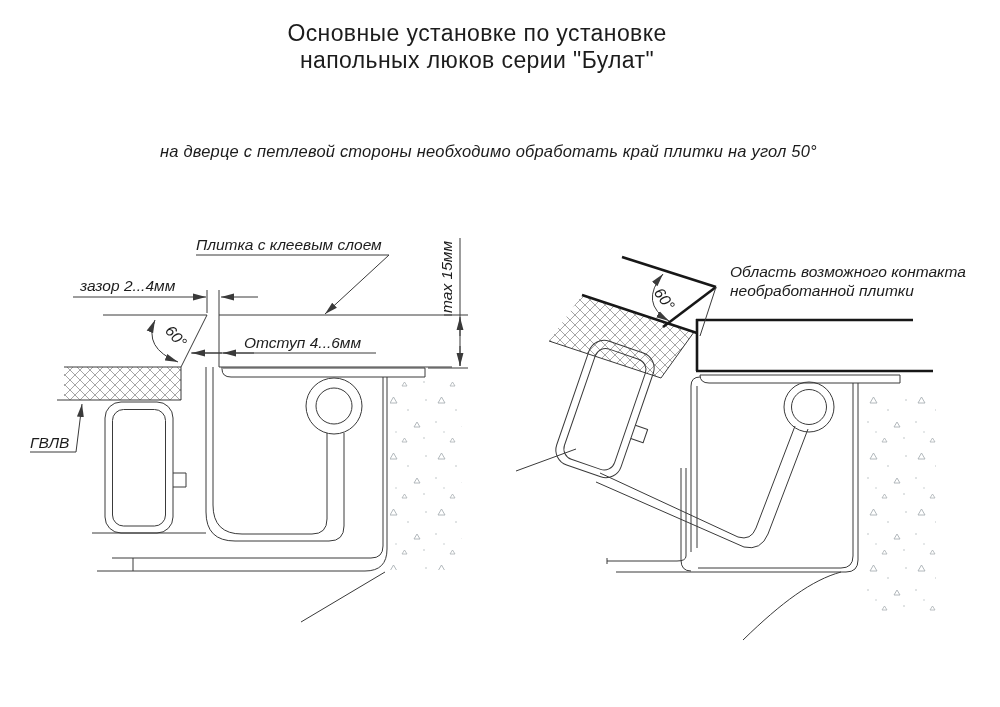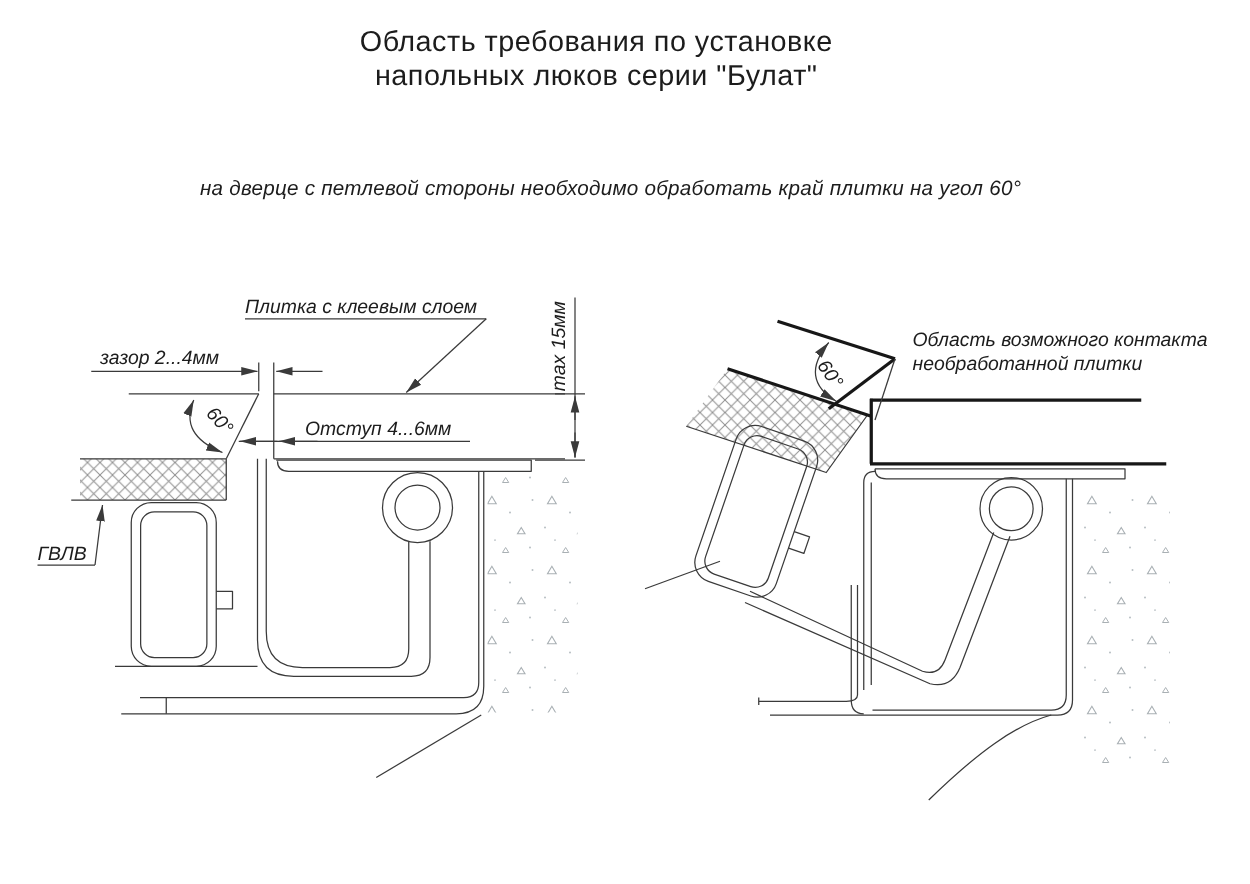--- a/index.html
+++ b/index.html
@@ -17,26 +17,26 @@
   svg .ln{fill:none;stroke:var(--line);stroke-width:1;stroke-linejoin:round;}
   svg .thick{fill:none;stroke:var(--thick);stroke-width:2.6;stroke-linejoin:round;}
   svg .lbl{font-family:"Liberation Sans",sans-serif;font-style:italic;font-size:15.5px;fill:var(--text);}
 </style>
 </head>
 <body>
 
 <div class="page">
 
   <div class="title-block">
-    <div>Область требования по установке</div>
+    <div>Основные установке по установке</div>
     <div>напольных люков серии "Булат"</div>
   </div>
 
   <div class="note-block">
-    <div>на дверце с петлевой стороны необходимо обработать край плитки на угол 60°</div>
+    <div>на дверце с петлевой стороны необходимо обработать край плитки на угол 50°</div>
   </div>
 
   <svg class="drawing" viewBox="0 0 1000 707">
     <defs>
       <marker id="arr" viewBox="0 0 12 8" refX="12" refY="4" markerWidth="13" markerHeight="9" orient="auto-start-reverse" markerUnits="userSpaceOnUse">
         <path d="M0 0.8 L12 4 L0 7.2 Z" fill="#3a3a3a"></path>
       </marker>
       <pattern id="xh" width="10" height="10" patternUnits="userSpaceOnUse">
         <path d="M0 0 L10 10 M10 0 L0 10" stroke="#8f8f8f" stroke-width="0.8" fill="none"></path>
       </pattern>

